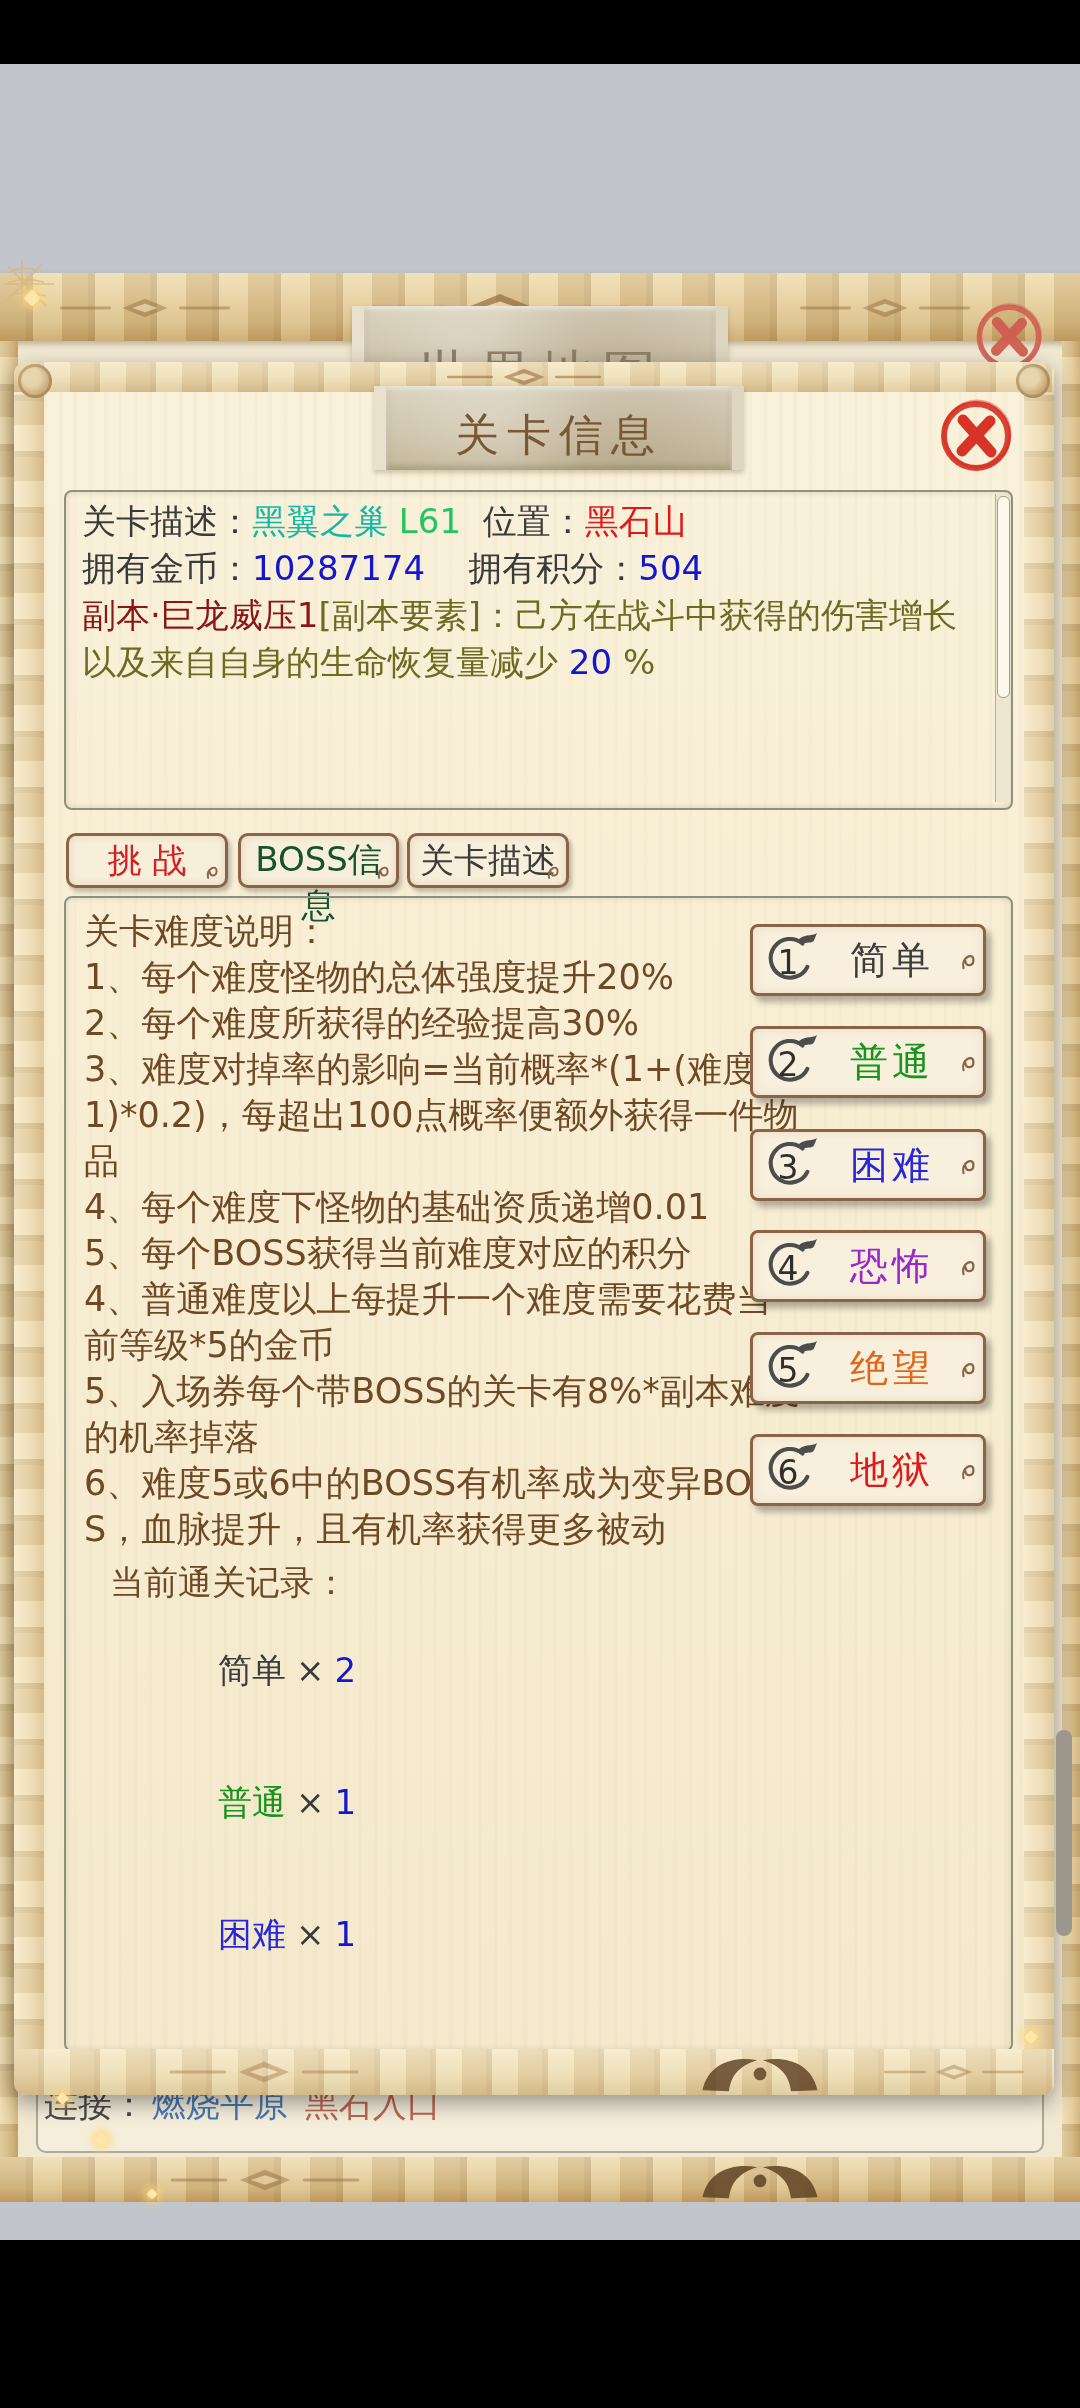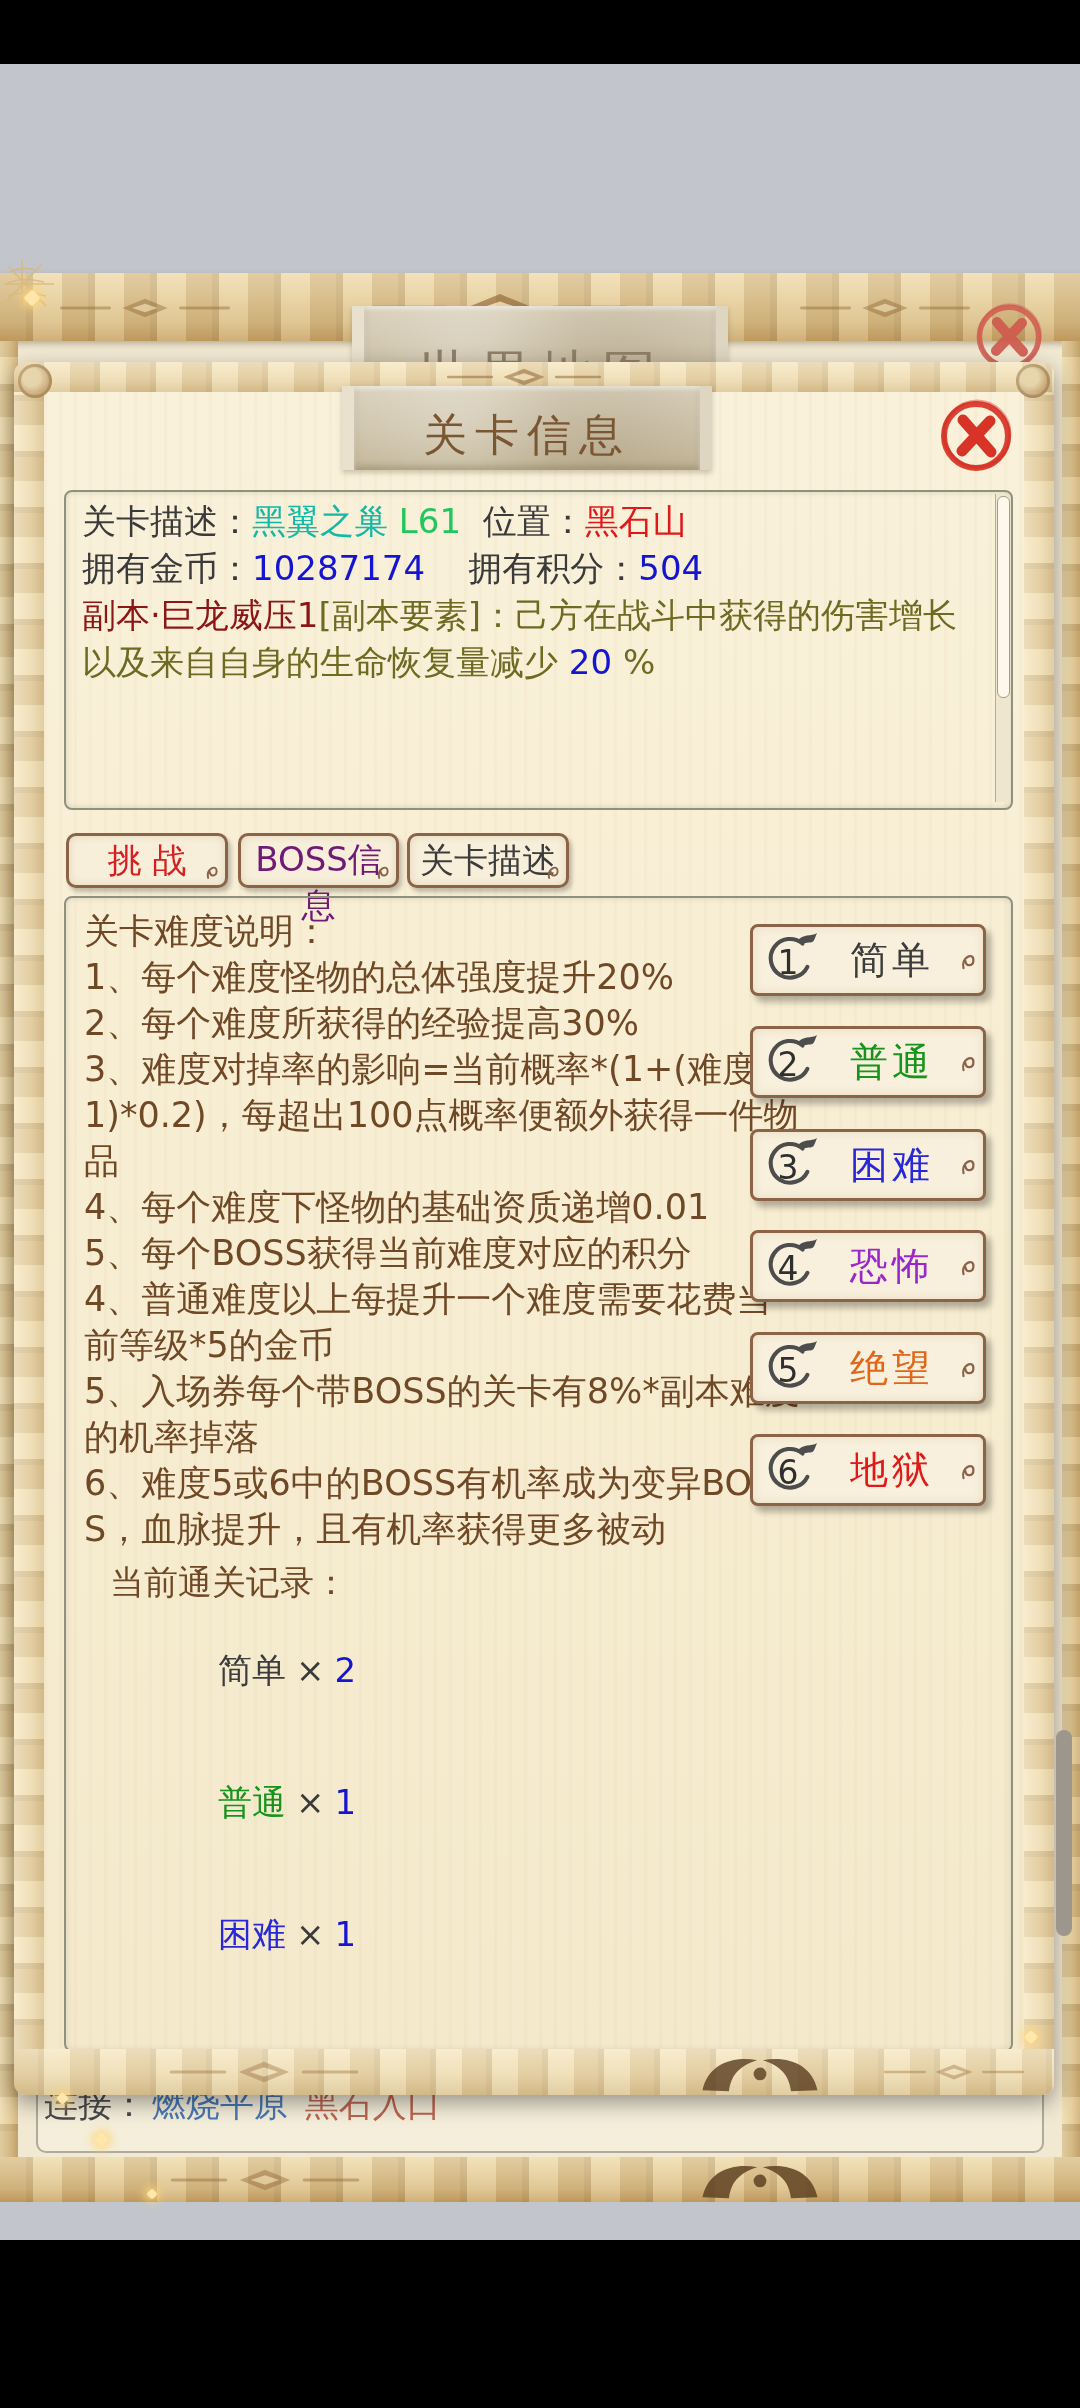--- a/index.html
+++ b/index.html
@@ -46,21 +46,21 @@
   .lv{position:absolute;left:14px;top:362px;width:1040px;height:1733px;border-radius:12px;
       box-shadow:0 8px 22px rgba(0,0,0,.38);}
   .lv-top{position:absolute;left:0;top:0;width:1040px;height:30px;border-radius:12px 12px 0 0;}
   .lv-bottom{position:absolute;left:0;top:1687px;width:1040px;height:46px;border-radius:0 0 12px 12px;}
   .lv-left{position:absolute;left:0;top:30px;width:30px;height:1657px;}
   .lv-right{position:absolute;left:1010px;top:30px;width:30px;height:1657px;}
   .lv-body{position:absolute;left:30px;top:30px;width:980px;height:1657px;}
   .rosette{position:absolute;width:34px;height:34px;border-radius:50%;
     background:radial-gradient(circle at 40% 40%, #e8d6ae 0 30%, #c8a878 60%, #b08d58 100%);
     box-shadow:inset 0 0 0 3px rgba(120,85,40,.35);opacity:.9;}
-  .lv-plate{position:absolute;left:328px;top:24px;width:346px;height:84px;text-align:center;}
+  .lv-plate{position:absolute;left:360px;top:24px;width:346px;height:84px;text-align:center;}
   .lv-plate span{display:inline-block;margin-top:20px;font-size:44px;letter-spacing:8px;color:#7a5632;}
 
   .close-btn{position:absolute;border:none;background:transparent;padding:0;cursor:pointer;}
   .close-btn svg{display:block;}
 
   
   .info-box{position:absolute;left:50px;top:128px;width:945px;height:316px;border:2px solid #90907f;border-radius:8px;
     overflow:hidden;box-shadow:inset 0 0 6px rgba(120,110,80,.25);}
   .info-lines{padding:6px 30px 0 16px;}
   .info-line{font-size:34px;line-height:47px;white-space:pre-wrap;word-break:break-all;}
@@ -210,21 +210,21 @@
         </div>
     </div>
 
     <button class="tab" style="left:52px;width:162px">
       <span style="color: rgb(212, 32, 32);">挑 战</span>
       <svg class="curl" width="16" height="20">
           <use href="#sym-curl"></use>
         </svg>
     </button>
     <button class="tab" style="left:224px;width:161px">
-      <span style="color: #701a75; margin-top: 44px;">BOSS信息</span>
+      <span style="color: #14532d; margin-top: 44px;">BOSS信息</span>
       <svg class="curl" width="16" height="20">
           <use href="#sym-curl"></use>
         </svg>
     </button>
     <button class="tab" style="left:393px;width:162px">
       <span style="color: rgb(60, 60, 60);">关卡描述</span>
       <svg class="curl" width="16" height="20">
           <use href="#sym-curl"></use>
         </svg>
     </button>

